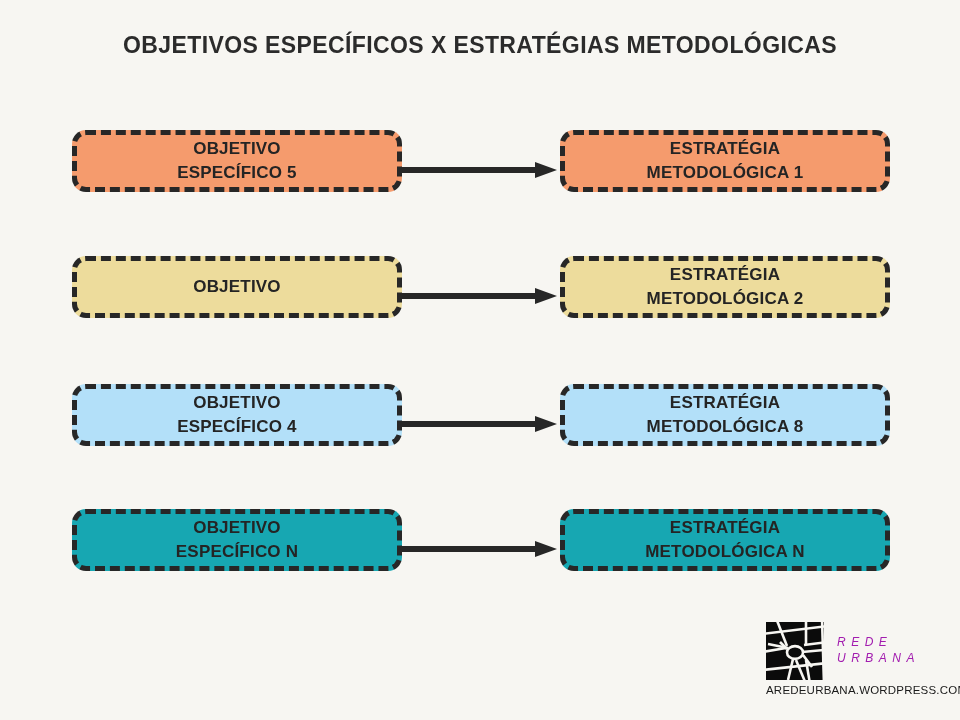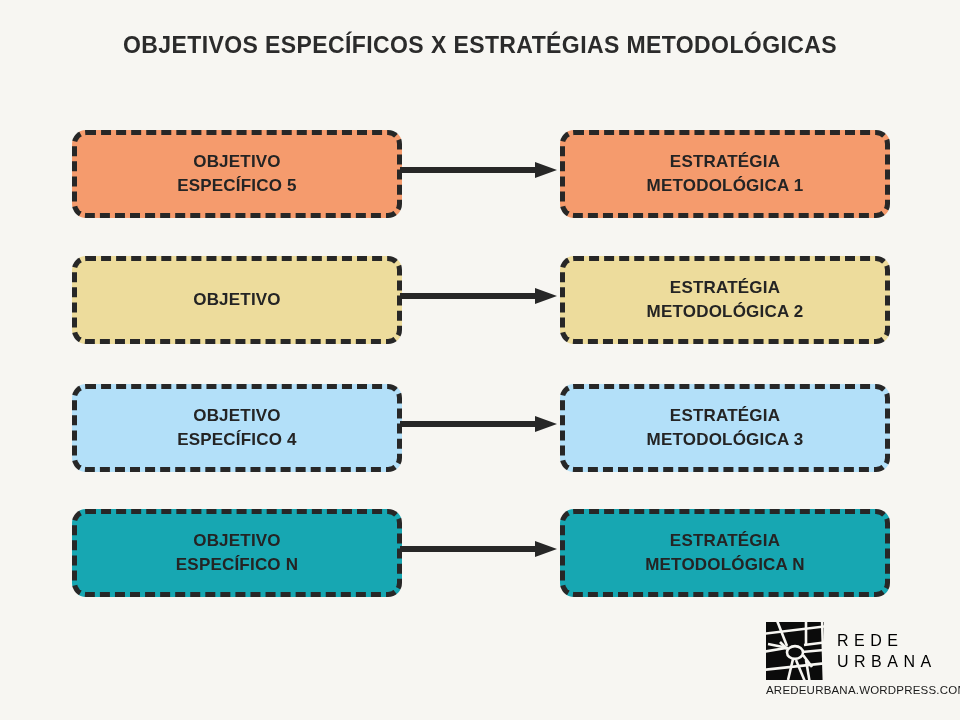--- a/index.html
+++ b/index.html
@@ -45,21 +45,21 @@
     height: 80px;
   }
   .flow-row.r0 { top: 130px; }
   .flow-row.r1 { top: 256px; }
   .flow-row.r2 { top: 384px; }
   .flow-row.r3 { top: 509px; }
 
   .node-box {
     position: absolute;
     top: 0;
-    height: 88px;
+    height: 62px;
     box-sizing: border-box;
     border: 5px dashed #272727;
     border-radius: 14px;
     display: flex;
     flex-direction: column;
     align-items: center;
     justify-content: center;
     text-align: center;
     color: #242424;
     font-size: 17px;
@@ -120,26 +120,27 @@
     flex: 0 0 58px;
     display: block;
   }
   .brand-words {
     margin-left: 13px;
     display: flex;
     flex-direction: column;
     justify-content: center;
   }
   .brand-word {
-    font-size: 16px;
+    font-size: 12px;
     letter-spacing: 5.5px;
-    color: #000000;
+    color: #a21caf;
     line-height: 1.33;
     font-family: "Liberation Sans", sans-serif;
     white-space: nowrap;
+    font-style: italic;
   }
   .brand-url {
     margin-top: 4px;
     font-size: 11.5px;
     letter-spacing: 0.2px;
     color: #1A1A1A;
     font-family: "Liberation Sans", sans-serif;
     white-space: nowrap;
   }
 </style>
@@ -183,21 +184,21 @@
     <div class="node-box left" style="background: rgb(179, 224, 249);">
       <span class="node-line">OBJETIVO</span>
       <span class="node-line">ESPECÍFICO 4</span>
     </div>
     <div class="flow-arrow">
       <div class="arrow-shaft"></div>
       <div class="arrow-head"></div>
     </div>
     <div class="node-box right" style="background: rgb(179, 224, 249);">
       <span class="node-line">ESTRATÉGIA</span>
-      <span class="node-line">METODOLÓGICA 3</span>
+      <span class="node-line">METODOLÓGICA 8</span>
     </div>
   </div>
 
   <div class="flow-row r3">
     <div class="node-box left" style="background: rgb(23, 167, 178);">
       <span class="node-line">OBJETIVO</span>
       <span class="node-line">ESPECÍFICO N</span>
     </div>
     <div class="flow-arrow">
       <div class="arrow-shaft"></div>

